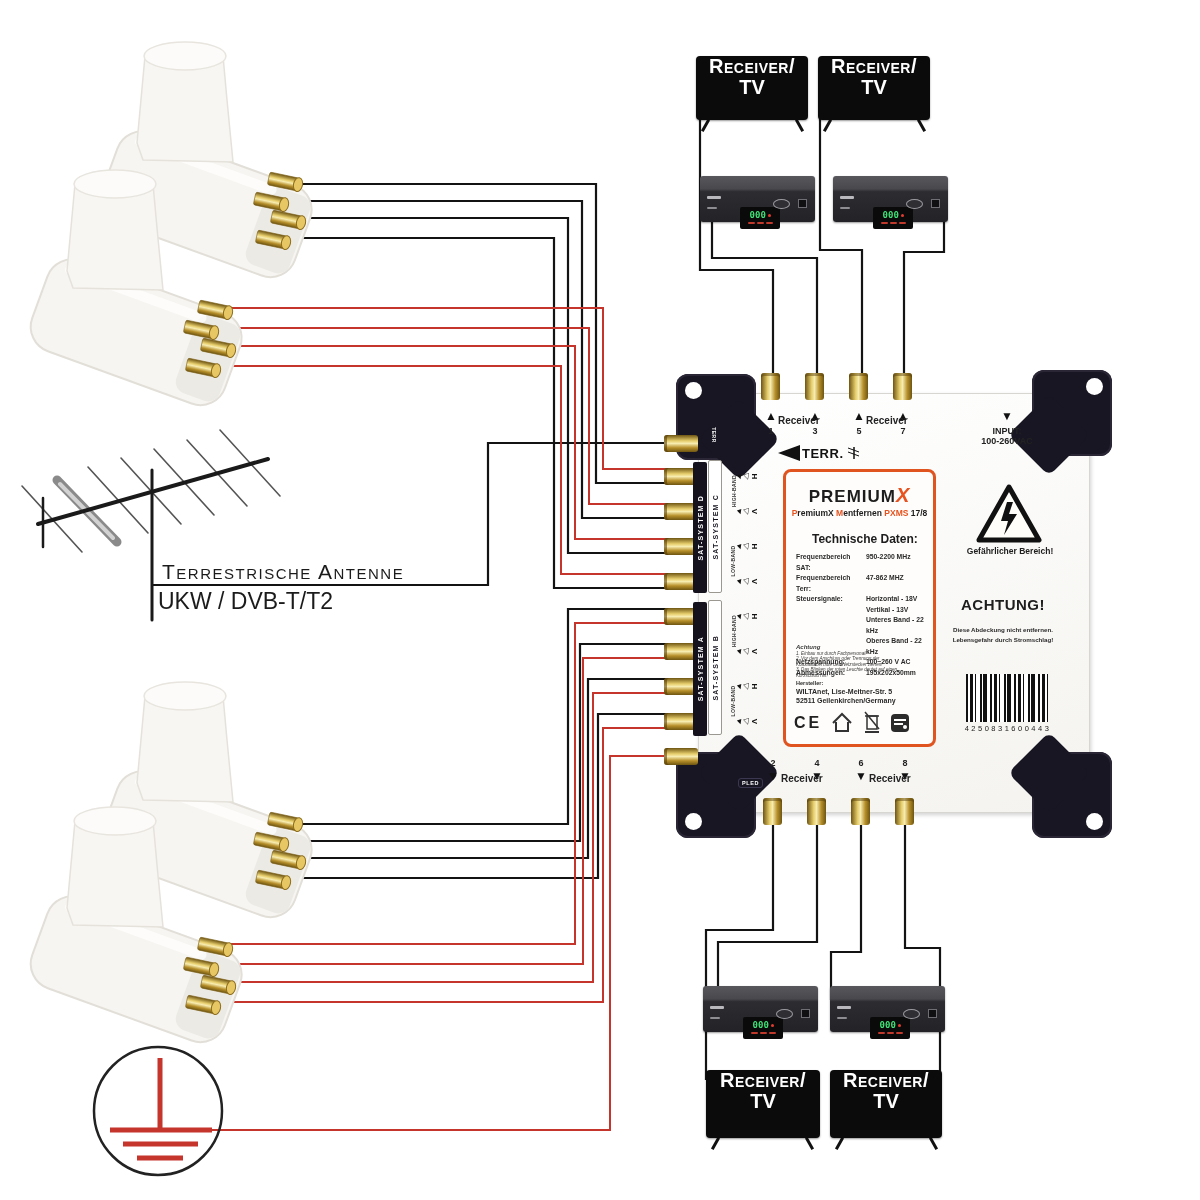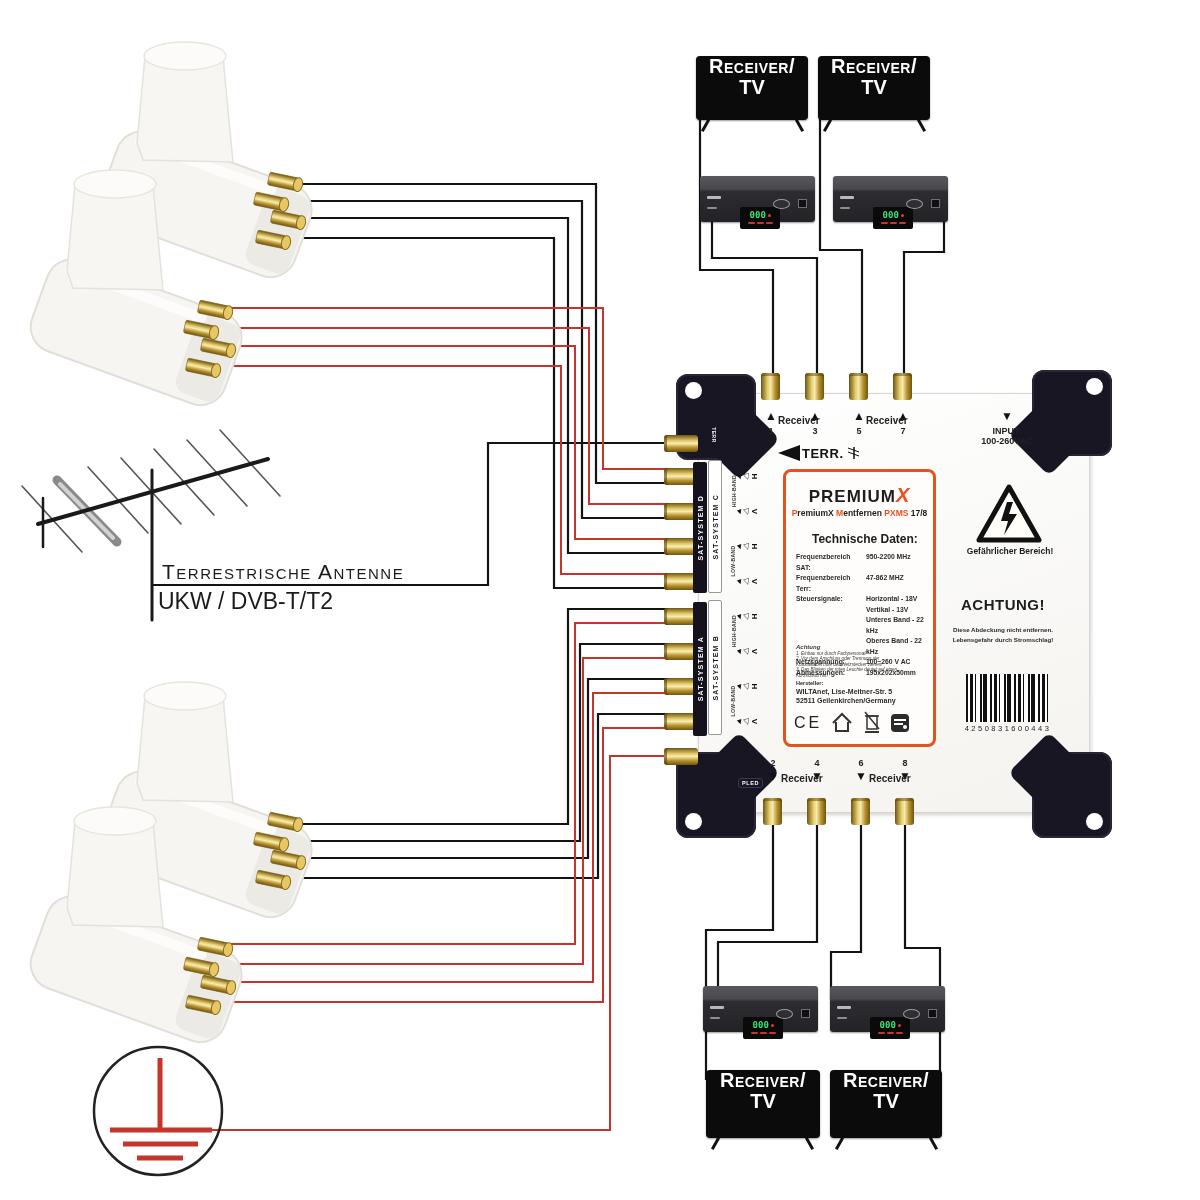--- a/index.html
+++ b/index.html
@@ -58,21 +58,21 @@
   .trow{display:flex;font-size:6.8px;font-weight:bold;color:#2a2a2a;line-height:10.5px;}
   .trow .tl{width:70px;}
   .trow .tv2{flex:1;}
   .notes{top:172px;left:10px;width:110px;color:#3a3a3a;}
   .notes-title{font-size:6px;font-weight:bold;font-style:italic;margin-bottom:1px;}
   .note-line{font-size:4.6px;font-style:italic;line-height:5.4px;}
   .maker{top:208px;left:10px;width:130px;color:#2a2a2a;}
   .maker-title{font-size:5.5px;font-weight:bold;margin-bottom:1px;}
   .maker-line{font-size:7px;font-weight:bold;line-height:9px;}
   .icons-row{top:238px;left:8px;width:138px;display:flex;align-items:center;gap:8px;}
-  .ce-txt{font-size:16px;font-weight:400;letter-spacing:3px;color:#222;}
+  .ce-txt{font-size:16px;font-weight:700;letter-spacing:3px;color:#222;}
 
   
   .danger-txt{left:288px;top:178px;width:124px;text-align:center;font-size:8.5px;font-weight:800;color:#1d1d1d;}
   .warn-title{left:281px;top:228px;width:124px;text-align:center;font-size:15px;font-weight:800;letter-spacing:.5px;color:#1d1d1d;}
   .warn-line{left:281px;width:124px;text-align:center;font-size:6.2px;font-weight:bold;color:#2a2a2a;}
   .barcode{left:306px;top:306px;width:82px;height:48px;background:repeating-linear-gradient(90deg,
       #111 0 2px,#fff 2px 4px,#111 4px 7px,#fff 7px 9px,#111 9px 10px,#fff 10px 14px,
       #111 14px 16px,#fff 16px 17px,#111 17px 21px,#fff 21px 24px);}
   .barcode-digits{left:300px;top:356px;width:96px;text-align:center;font-size:7.5px;letter-spacing:2.5px;color:#222;}
 

